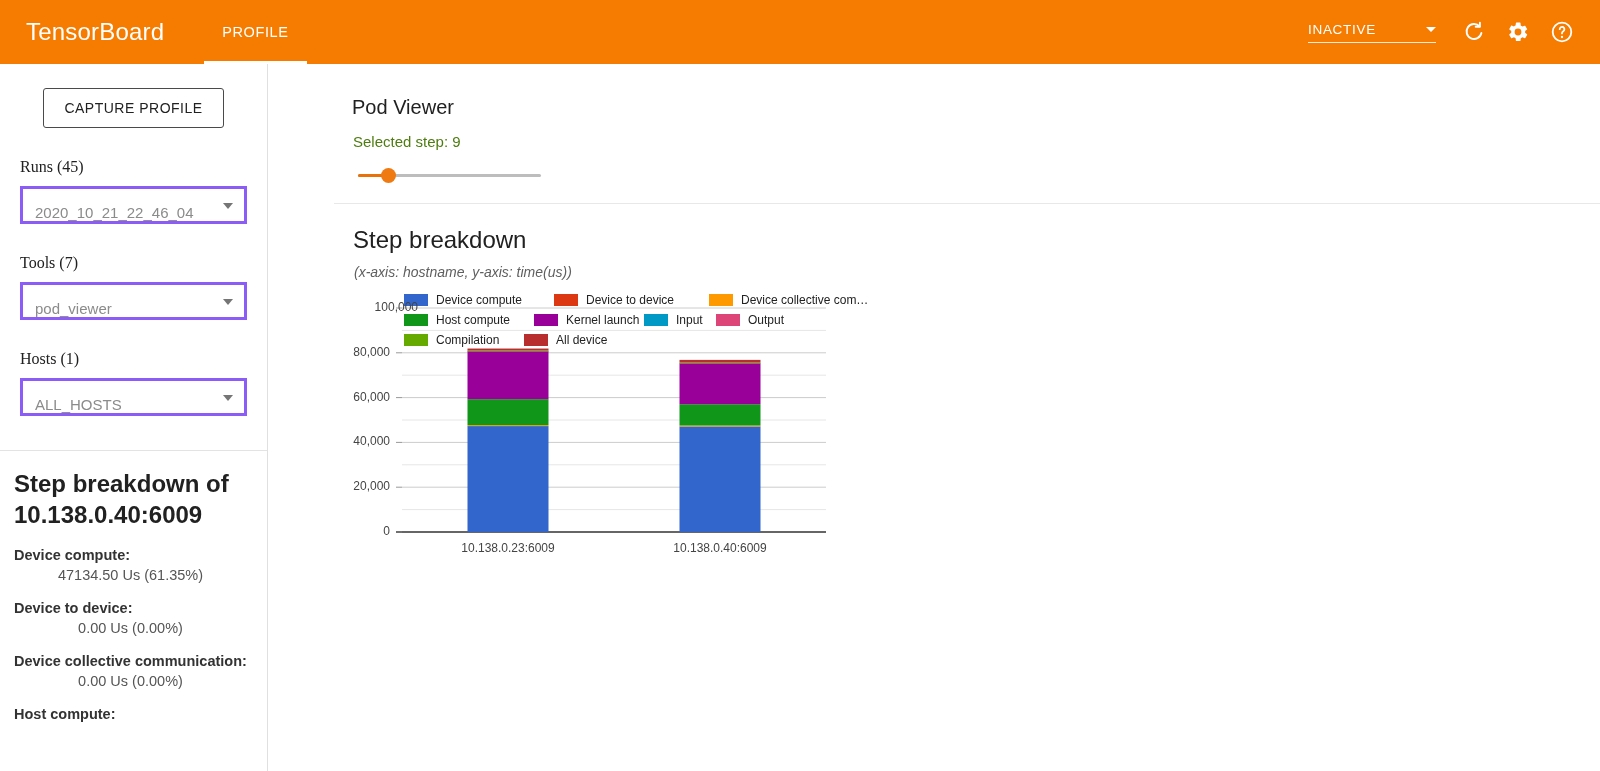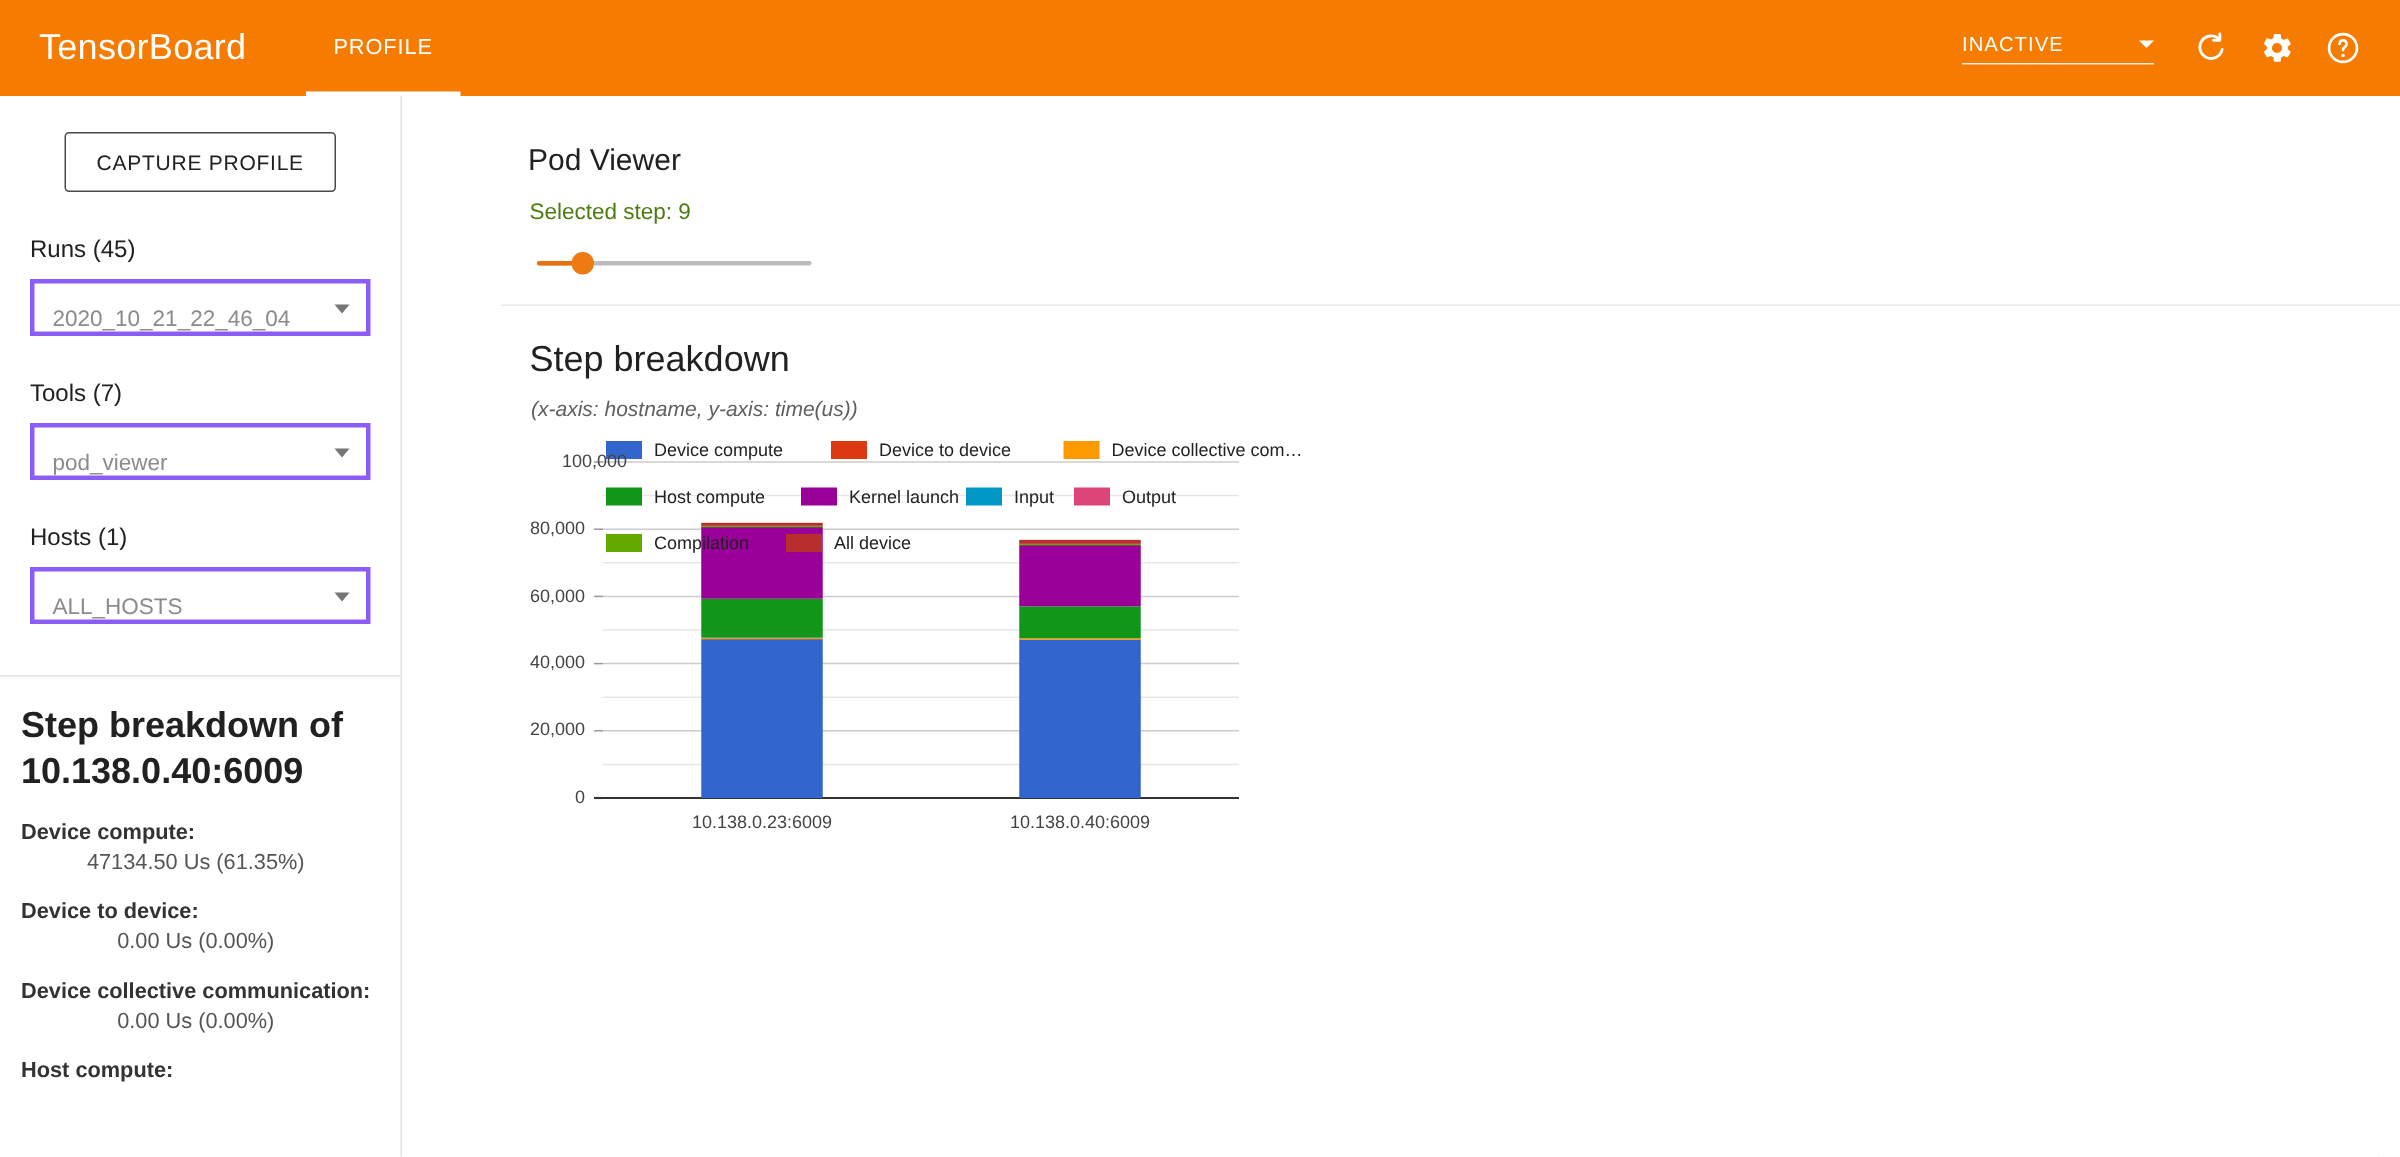--- a/index.html
+++ b/index.html
@@ -62,21 +62,21 @@
   }
   #capturewrap { padding:24px 0 0 0; display:flex; justify-content:center; }
   #capture {
     background:#fff; border:1px solid #4a4a4a; border-radius:3px;
     font-family:"Liberation Sans", sans-serif;
     font-size:14px; letter-spacing:.5px; color:#212121;
     padding:11px 20px; cursor:pointer;
   }
   .fieldgroup { padding:0 20px; }
   .fieldlabel {
-    font-size:16px; color:#212121; margin:30px 0 10px 0;
+    font-size:16px; color:#212121; margin:30px 0 10px 0;font-family:Liberation Serif, serif;
   }
   .selectbox {
     position:relative; height:38px; border:3px solid #8b5cf6;
     display:flex; align-items:flex-end; padding:0 12px; cursor:pointer;
     background:#fff;
   }
   .selectval { font-size:15px; color:#8b8b8b; }
   .selcaret {
     position:absolute; right:11px; top:50%; margin-top:-2px;
     width:0;height:0;
@@ -151,21 +151,21 @@
   }
   #chartsub {
     font-size:14px; font-style:italic; color:#5f5f5f; padding:10px 0 0 20px;
   }
 
   
   #chartbox { position:relative; margin-top:12px; width:900px; height:268px; }
   #legend {
     position:absolute; left:70px; top:0; width:520px;
   }
-  .legrow { display:flex; align-items:center; height:15px; margin-bottom:16px; }
+  .legrow { display:flex; align-items:center; height:15px; margin-bottom:5px; }
   .legitem { display:flex; align-items:center; }
   .legsw { width:24px; height:12px; flex:0 0 24px; }
   .legtxt {
     font-size:12px; color:#222; margin-left:8px; white-space:nowrap;
   }
   .ylab {
     position:absolute; font-size:12px; color:#444;
     text-align:right; width:62px; right:0;
   }
   .xlab {

